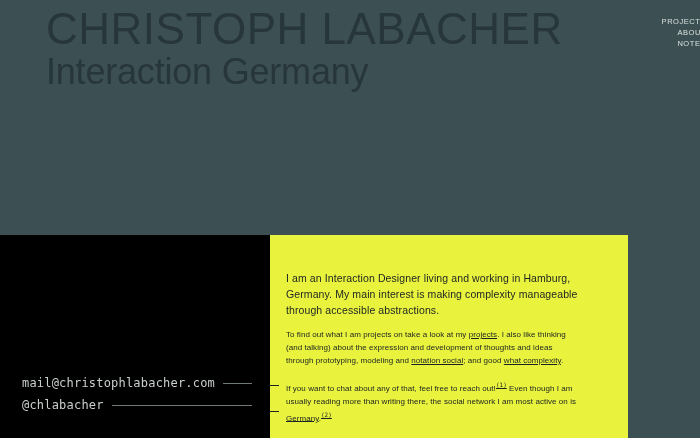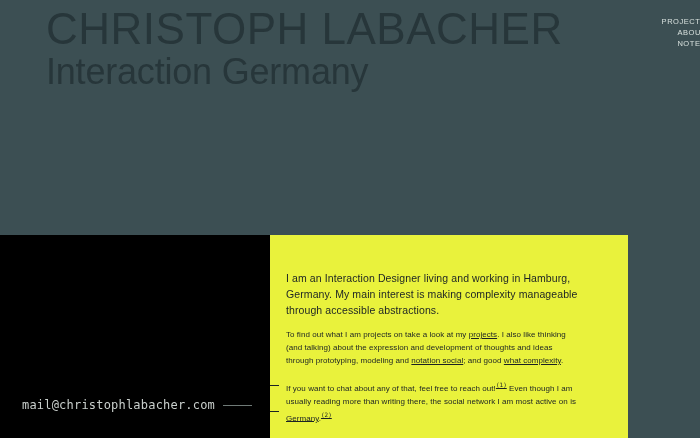--- a/index.html
+++ b/index.html
@@ -171,20 +171,24 @@
       <a class="nav-item">NOTES</a>
     </div>
   </div>
 
   <div class="left-panel">
     <div class="contact-list">
       <div class="contact-row">
         <span class="contact-text">mail@christophlabacher.com</span>
         <span class="contact-rule"></span>
       </div>
+      <div class="contact-row">
+        <span class="contact-text">@chlabacher</span>
+        <span class="contact-rule"></span>
+      </div>
     </div>
   </div>
 
   <div class="right-panel">
 
     <p class="intro">I am an Interaction Designer living and working in Hamburg, Germany. My main interest is making complexity manageable through accessible abstractions.</p>
 
     <p class="body-block body-1"><span>To find out what I am projects on take a look at my </span><a>projects</a><span>. I also like thinking (and talking) about the expression and development of thoughts and ideas through prototyping, modeling and </span><a>notation social</a><span>; and good </span><a>what complexity</a><span>.</span></p>
 
     <span class="dash dash-1" style="left:0;"></span>

